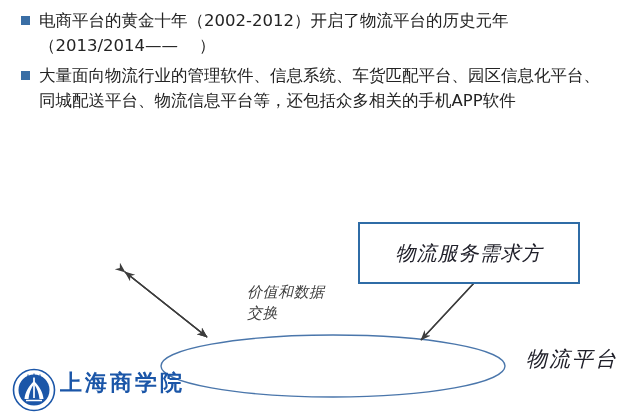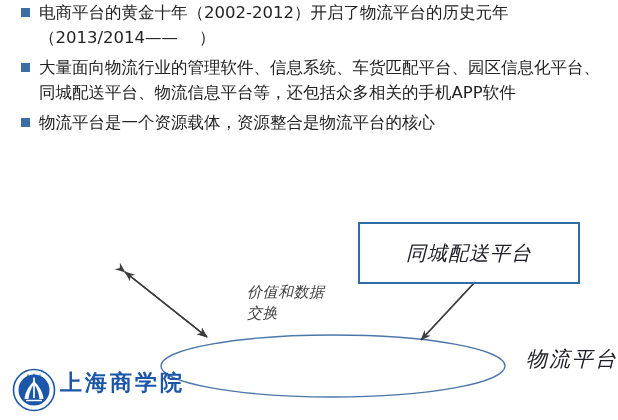--- a/index.html
+++ b/index.html
@@ -15,21 +15,21 @@
     font-family: "Liberation Sans", "DejaVu Sans", sans-serif;
     color: #1a1a1a;
   }
 
   
   #bullet-list {
     position: absolute;
     left: 0;
     top: 0;
     width: 618px;
-    padding: 0 8px 0 8px;
+    padding: 8px 8px 0 8px;
     box-sizing: border-box;
   }
   .bullet-row {
     display: flex;
     align-items: flex-start;
     margin-bottom: 5px;
   }
   .bullet-marker {
     flex: 0 0 auto;
     width: 9px;
@@ -157,24 +157,20 @@
   <div class="bullet-row">
     <span class="bullet-marker"></span>
     <span class="bullet-text">电商平台的黄金十年（2002-2012）开启了物流平台的历史元年（2013/2014——    ）</span>
   </div>
 
   <div class="bullet-row">
     <span class="bullet-marker"></span>
     <span class="bullet-text">大量面向物流行业的管理软件、信息系统、车货匹配平台、园区信息化平台、同城配送平台、物流信息平台等，还包括众多相关的手机APP软件</span>
   </div>
 
-  <div class="bullet-row">
-    <span class="bullet-marker"></span>
-    <span class="bullet-text">物流平台是一个资源载体，资源整合是物流平台的核心</span>
-  </div>
 
 </div>
 
 <div id="diagram">
 
   <svg id="diagram-svg" width="618" height="224" viewBox="0 0 618 224">
     <defs>
       <marker id="ah" markerWidth="9" markerHeight="9" refX="7.5" refY="3.2" orient="auto" markerUnits="strokeWidth">
         <path d="M0,0 L8,3.2 L0,6.4 L2.4,3.2 z" fill="#3d3d3d"></path>
       </marker>
@@ -188,21 +184,21 @@
     <line x1="125" y1="76" x2="207" y2="141" stroke="#3d3d3d" stroke-width="1.3" marker-start="url(#ah)" marker-end="url(#ah2)" transform="rotate(180 166 108.5) rotate(180 166 108.5)"></line>
     <line x1="207" y1="141" x2="125" y2="76" stroke="#3d3d3d" stroke-width="1.3" marker-end="url(#ah)"></line>
     <line x1="125" y1="76" x2="207" y2="141" stroke="#3d3d3d" stroke-width="1.3" marker-end="url(#ah2)"></line>
 
     <line x1="421" y1="144" x2="488" y2="72" stroke="#3d3d3d" stroke-width="1.3" marker-end="url(#ah)"></line>
     <line x1="488" y1="72" x2="421" y2="144" stroke="#3d3d3d" stroke-width="1.3" marker-end="url(#ah2)"></line>
   </svg>
 
 
   <div class="node-box" id="demander-box">
-    <span class="node-label">同城配送平台</span>
+    <span class="node-label">物流服务需求方</span>
   </div>
 
   <div id="exchange-label">
     <div>价值和数据</div>
     <div>交换</div>
   </div>
 
   <div id="platform-label">
     <span>物流平台</span>
   </div>

